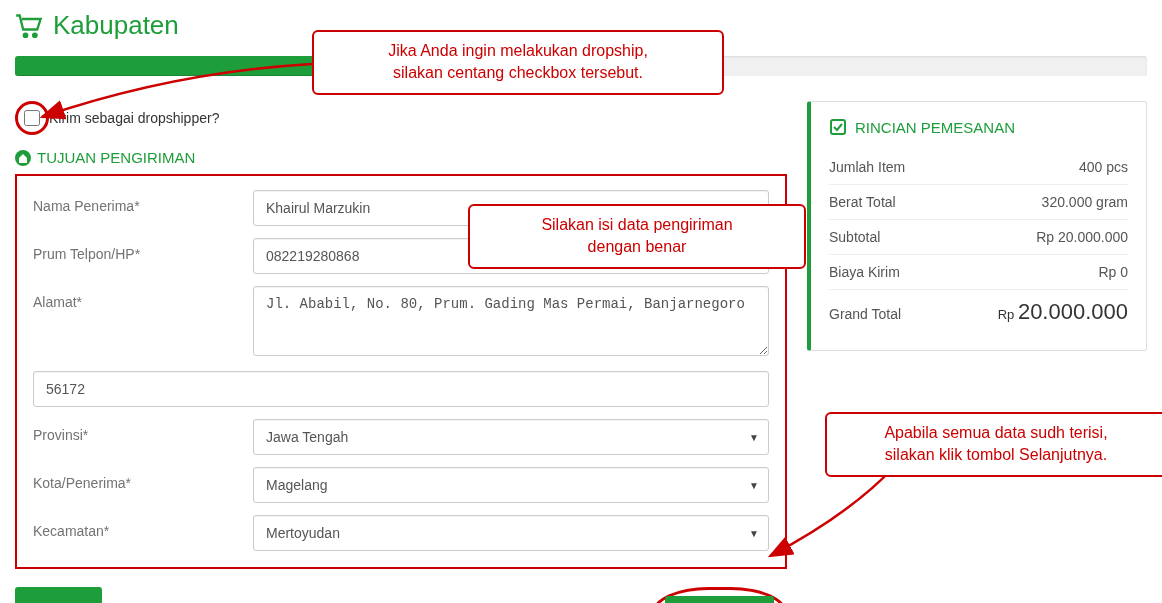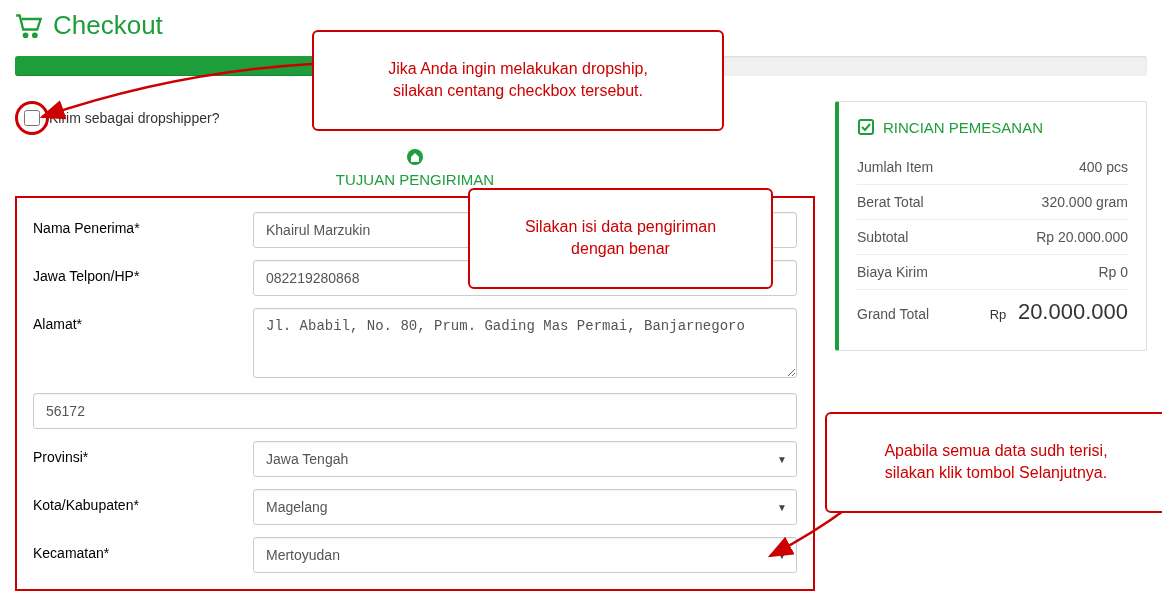--- a/index.html
+++ b/index.html
@@ -38,21 +38,21 @@
     border-radius: 3px;
     box-shadow: inset 0 -1px 0 rgba(0,0,0,.15);
     text-align: right;
     color: #fff;
     font-size: 11px;
     line-height: 20px;
     padding-right: 6px;
   }
   .main-row { display: flex; gap: 20px; align-items: flex-start; }
   .left-col { flex: 1; }
-  .right-col { width: 312px; }
+  .right-col { width: 340px; }
 
   .dropship {
     display: flex;
     align-items: center;
     color: #333;
     font-size: 14px;
     margin-bottom: 14px;
   }
   .check-circle {
     width: 34px; height: 34px;
@@ -68,37 +68,36 @@
 
   .section-head {
     display: flex;
     align-items: center;
     gap: 6px;
     color: #1e9e3a;
     font-size: 15px;
     font-weight: 500;
     text-transform: uppercase;
     margin-bottom: 8px;
-    flex-direction: column;
   }
   .home-icon { width: 16px; height: 16px; }
 
   .form-area {
     border: 2px solid #cc0000;
     padding: 14px 16px 4px 16px;
   }
   .form-row {
     display: flex;
     align-items: flex-start;
     margin-bottom: 12px;
   }
   .form-label {
     width: 220px;
     padding-top: 8px;
-    color: #000000;
+    color: #737373;
   }
   .form-ctrl { flex: 1; }
   .in {
     width: 100%;
     border: 1px solid #ccc;
     border-radius: 3px;
     padding: 9px 12px;
     font-size: 14px;
     color: #555;
     box-shadow: inset 0 1px 1px rgba(0,0,0,.05);
@@ -155,29 +154,29 @@
     border-bottom: 1px solid #eee;
     color: #555;
     gap: 36px;
   }
   .sidebar-row:last-child { border-bottom: none; }
   .grand {
     align-items: baseline;
     text-align: right;
   }
   .grand-val { font-size: 22px; color: #333; }
-  .grand-val small { font-size: 13px; margin-right: 8px;}
+  .grand-val small { font-size: 13px; margin-right: 0;}
 
   
   .callout {
     position: absolute;
     background: #fff;
     border: 2px solid #cc0000;
     border-radius: 6px;
-    padding: 26px 16px;
+    padding: 8px 16px;
     color: #cc0000;
     font-size: 16px;
     line-height: 1.4;
     text-align: center;
     z-index: 10;
   }
   .callout b { font-weight: 400; }
 
   svg { display: block; }
   .arrow { position: absolute; z-index: 9; pointer-events: none; }
@@ -186,21 +185,21 @@
 <body>
 
 <div class="page-title">
   <span>
     <svg class="cart-icon" viewBox="0 0 24 20" fill="none" stroke="#1e9e3a" stroke-width="2">
       <path d="M1 1h3l3 12h12l3-9H6"></path>
       <circle cx="9" cy="18" r="1.5" fill="#1e9e3a"></circle>
       <circle cx="17" cy="18" r="1.5" fill="#1e9e3a"></circle>
     </svg>
   </span>
-  <span>Checkout</span>
+  <span>Kabupaten</span>
 </div>
 
 <div class="progress-wrap">
   <div class="progress-fill">
     <span>50%</span>
   </div>
 </div>
 
 <div class="main-row">
   <div class="left-col">
@@ -223,21 +222,21 @@
     </div>
 
     <div class="form-area">
       <div class="form-row">
         <div class="form-label">Nama Penerima*</div>
         <div class="form-ctrl">
           <input class="in" value="Khairul Marzukin" style="">
         </div>
       </div>
       <div class="form-row">
-        <div class="form-label">Jawa Telpon/HP*</div>
+        <div class="form-label">Prum Telpon/HP*</div>
         <div class="form-ctrl">
           <input class="in" value="082219280868" style="">
         </div>
       </div>
       <div class="form-row">
         <div class="form-label">Alamat*</div>
         <div class="form-ctrl">
           <textarea class="in" style="">Jl. Ababil, No. 80, Prum. Gading Mas Permai, Banjarnegoro</textarea>
         </div>
       </div>
@@ -247,21 +246,21 @@
         </div>
       </div>
       <div class="form-row">
         <div class="form-label">Provinsi*</div>
         <div class="form-ctrl sel">
           <input class="in" readonly="" value="Jawa Tengah" style="">
           <span class="caret">▼</span>
         </div>
       </div>
       <div class="form-row">
-        <div class="form-label">Kota/Kabupaten*</div>
+        <div class="form-label">Kota/Penerima*</div>
         <div class="form-ctrl sel">
           <input class="in" readonly="" value="Magelang" style="">
           <span class="caret">▼</span>
         </div>
       </div>
       <div class="form-row">
         <div class="form-label">Kecamatan*</div>
         <div class="form-ctrl sel">
           <input class="in" readonly="" value="Mertoyudan" style="">
           <span class="caret">▼</span>
@@ -321,21 +320,21 @@
 
 <svg class="arrow" style="left:34px; top:62px; width:280px; height:65px;" viewBox="0 0 280 65">
   <defs>
       <marker id="ah1" markerWidth="10" markerHeight="8" refX="9" refY="4" orient="auto">
         <path d="M0 0L10 4L0 8z" fill="#cc0000"></path>
       </marker>
     </defs>
   <path d="M278 2 Q 140 10 8 55" stroke="#cc0000" stroke-width="2.5" fill="none" marker-end="url(#ah1)"></path>
 </svg>
 
-<div class="callout" style="left:468px; top:188px; width:305px;">
+<div class="callout" style="left:468px; top:204px; width:338px;">
   <span>Silakan isi data pengiriman</span><br>
   <span>dengan benar</span>
 </div>
 
 <div class="callout" style="left:805px; top:412px; width:342px;margin-left:20px;">
   <span>Apabila semua data sudh terisi,</span><br>
   <span>silakan klik tombol </span><b>Selanjutnya</b><span>.</span>
 </div>
 
 <svg class="arrow" style="left:760px; top:464px; width:140px; height:100px;" viewBox="0 0 140 100">

